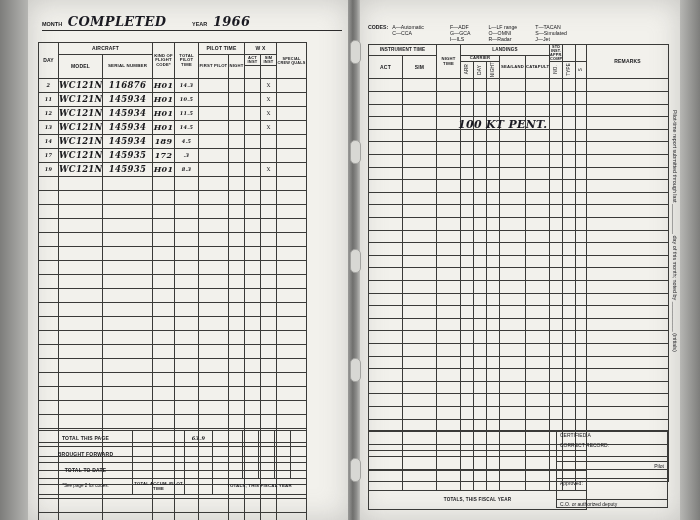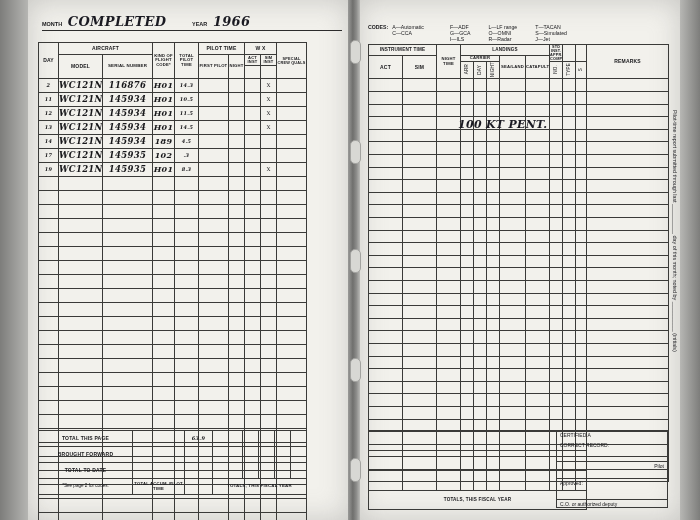--- a/index.html
+++ b/index.html
@@ -281,21 +281,21 @@
           <td class="hand" style="height: 13px;"></td>
           <td class="" style="height: 13px;"></td>
           <td class="" style="height: 13px;"></td>
           <td class="xmark" style="height: 13px;"></td>
           <td class="" style="height: 13px;"></td>
         </tr>
         <tr>
           <td style="height: 13px;;width:20px" class="hand">17</td>
           <td style="height: 13px;;font-size:8.5px" class="hand">WC121N</td>
           <td style="height: 13px;;font-size:8.5px" class="hand">145935</td>
-          <td style="height: 13px;;font-size:8px" class="hand">102</td>
+          <td style="height: 13px;;font-size:8px" class="hand">172</td>
           <td class="hand" style="height: 13px;">.3</td>
           <td class="hand" style="height: 13px;"></td>
           <td class="" style="height: 13px;"></td>
           <td class="" style="height: 13px;"></td>
           <td class="xmark" style="height: 13px;"></td>
           <td class="" style="height: 13px;"></td>
         </tr>
         <tr>
           <td style="height: 13px;;width:20px" class="hand">19</td>
           <td style="height: 13px;;font-size:8.5px" class="hand">WC121N</td>

